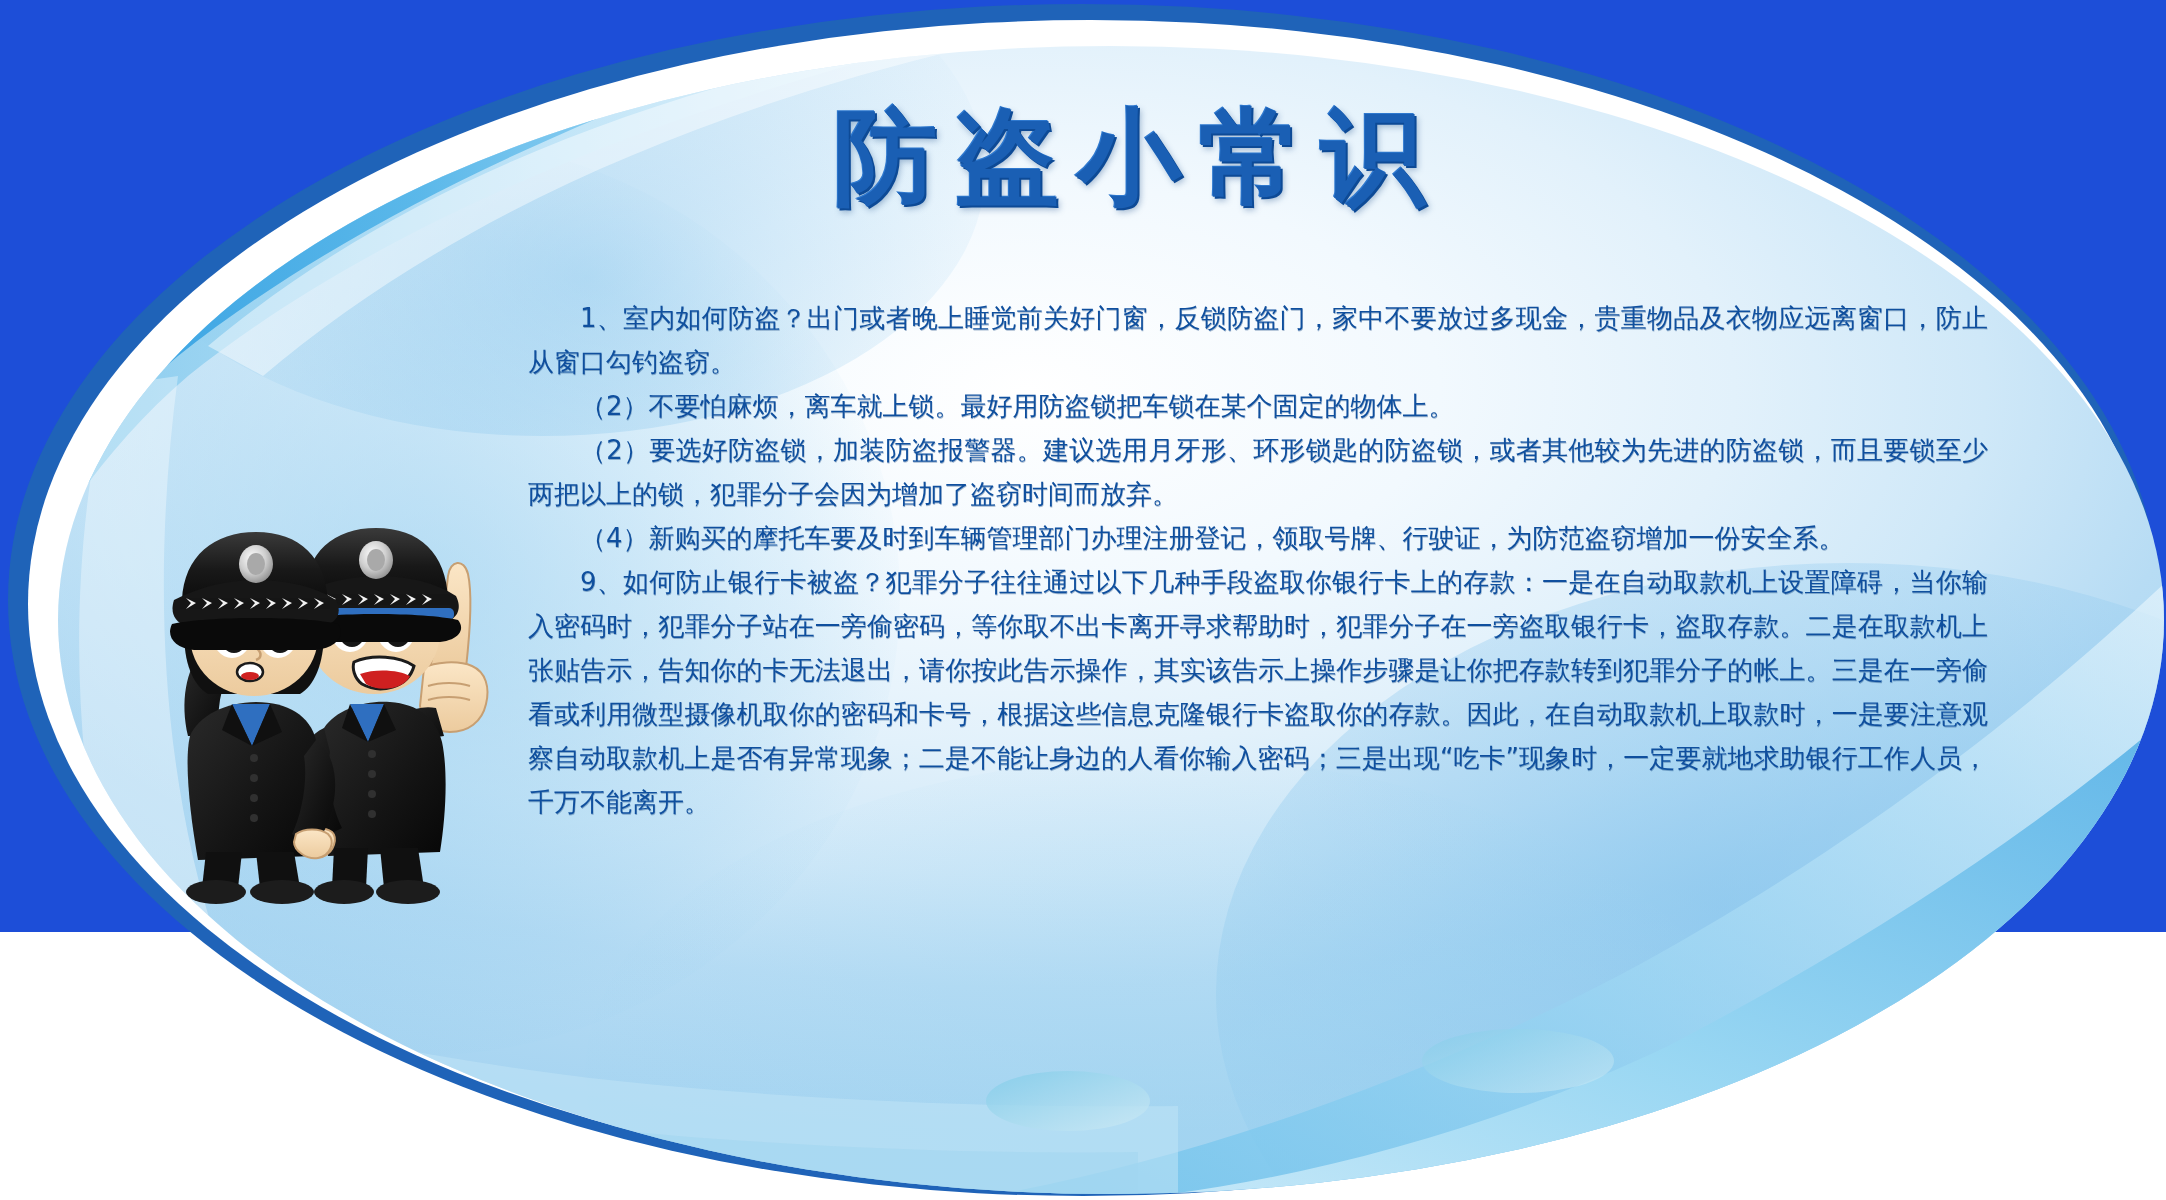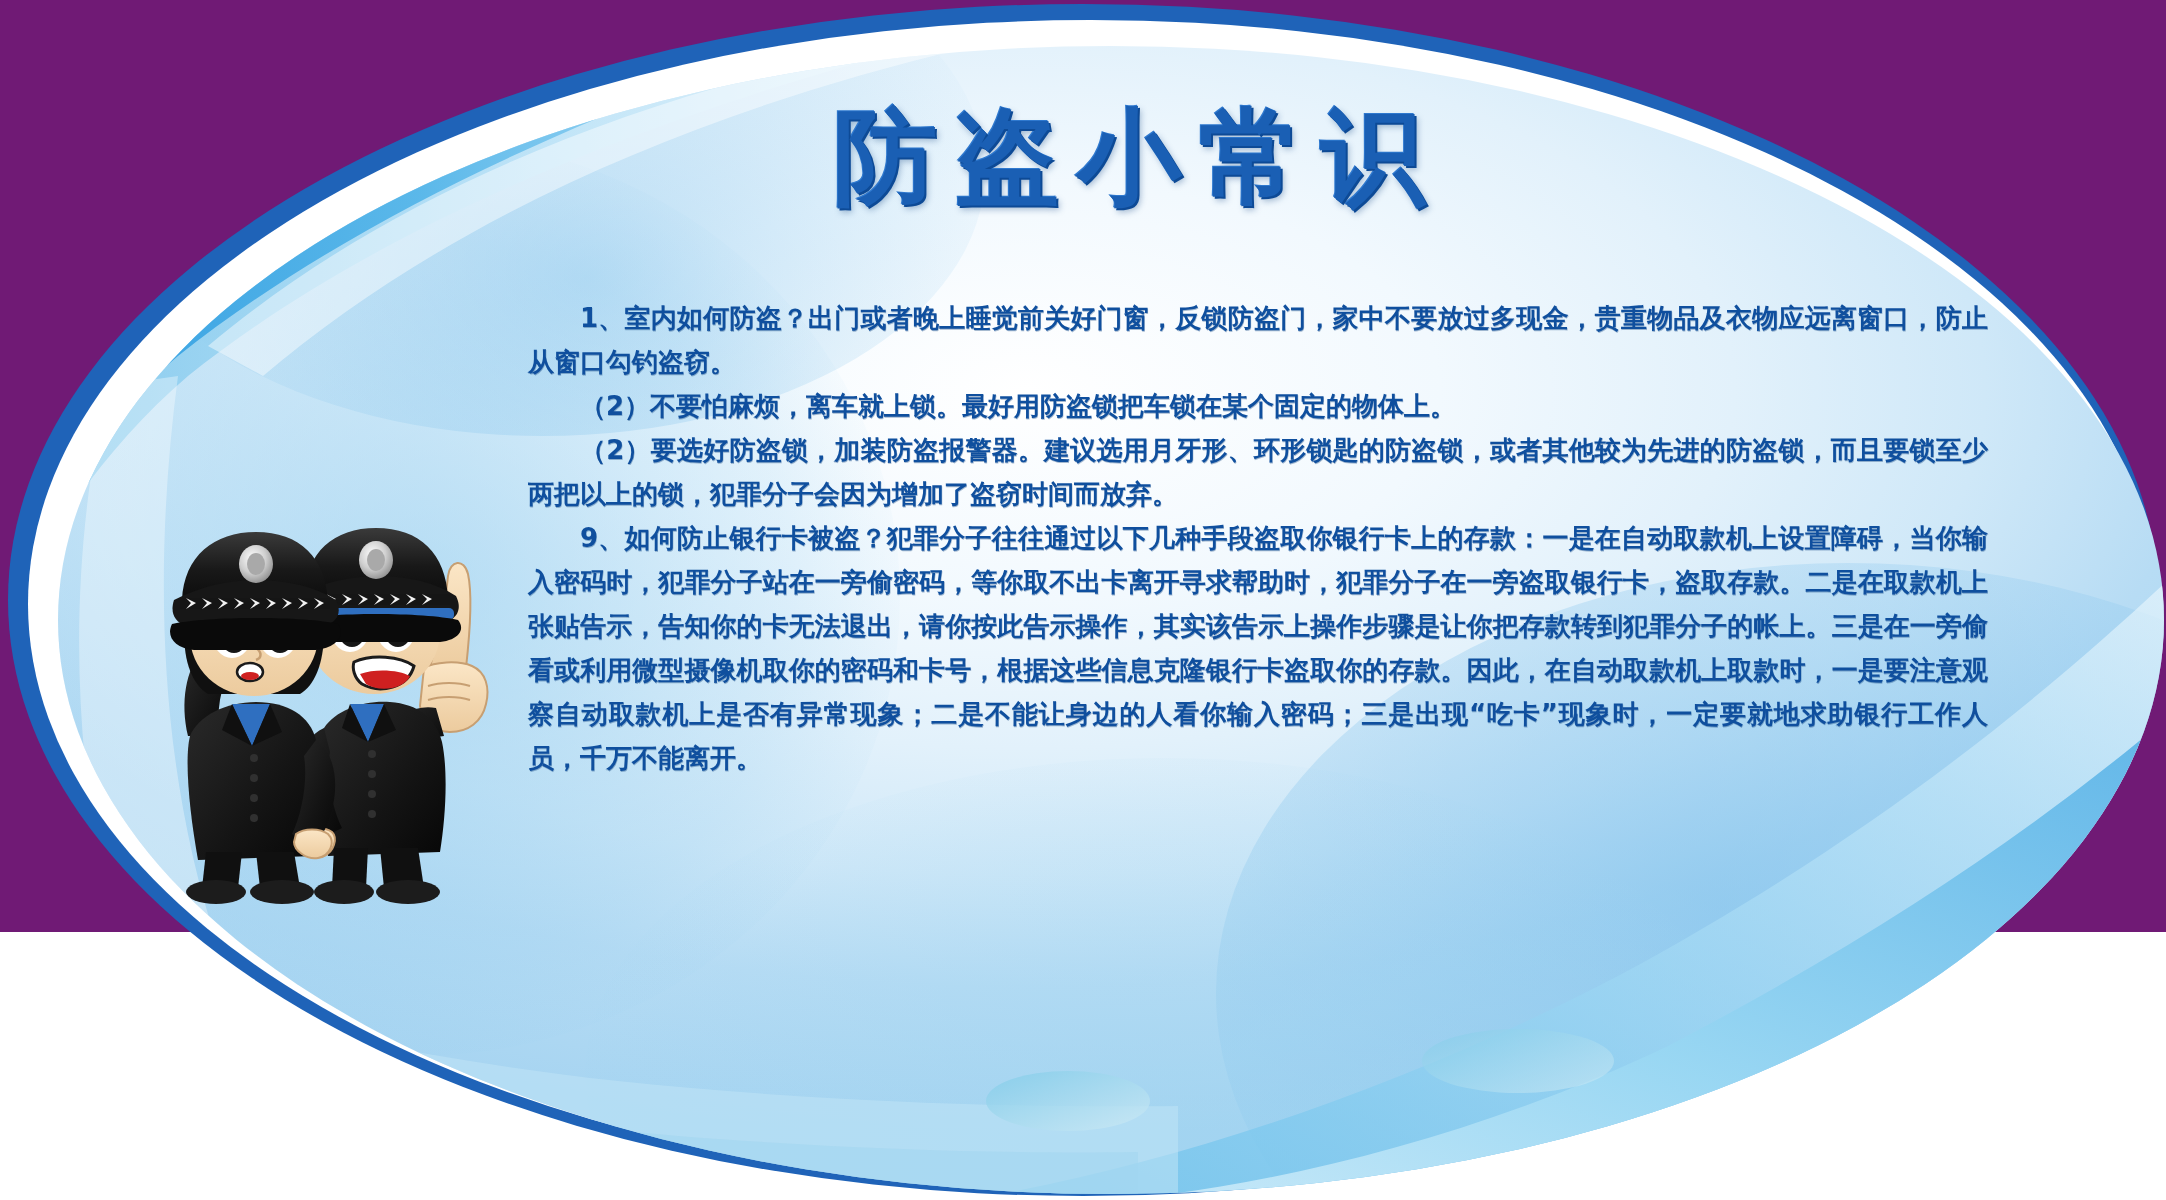--- a/index.html
+++ b/index.html
@@ -1,19 +1,19 @@
 <!DOCTYPE html>
 <html lang="zh"><head>
 <meta charset="utf-8">
 <style>
   html,body{margin:0;padding:0;background:#ffffff;}
   body{width:2166px;height:1200px;overflow:hidden;
        font-family:"DejaVu Sans","Liberation Sans",sans-serif;}
 
-  #stage{position:relative;width:2166px;height:932px;background:#701a75;}
+  #stage{position:relative;width:2166px;height:932px;background:#1d4ed8;}
 
   
   .oval-outer{
     position:absolute;left:8px;top:4px;width:2150px;height:1192px;
     border-radius:50%;
     background:#1f63b8;
   }
   .oval-ring{
     position:absolute;left:20px;top:16px;width:2126px;height:1168px;
     border-radius:50%;
@@ -52,21 +52,21 @@
     text-shadow: 2px 2px 0 #0d4a96, -1px -1px 0 #2f79cf, 3px 4px 6px rgba(20,70,130,.35);
     white-space:nowrap;
     line-height:1.15;
   }
 
   
   .body-text{
     position:absolute;left:470px;top:250px;width:1460px;
     color:#0f4f9e;
     font-family:"DejaVu Sans","Liberation Sans",sans-serif;
-    font-weight:bold;
+    font-weight:normal;
     font-size:26px;
     line-height:44px;
     text-align:justify;
     text-shadow:0.5px 0.5px 0 rgba(10,60,120,.35);
   }
   .body-text p{margin:0 0 0 0;text-indent:2em;}
 
   
   .police{position:absolute;left:70px;top:390px;width:420px;height:470px;}
   .police svg{width:100%;height:100%;display:block;}
@@ -146,20 +146,21 @@
 
           <path d="M 120,330 C 95,520 100,720 160,900 L 60,900 C 10,710 10,510 50,340 Z" fill="#ffffff" opacity="0.35"></path>
         </svg>
 
         <div class="title">防盗小常识</div>
 
         <div class="body-text">
           <p>1、室内如何防盗？出门或者晚上睡觉前关好门窗，反锁防盗门，家中不要放过多现金，贵重物品及衣物应远离窗口，防止从窗口勾钓盗窃。</p>
           <p>（2）不要怕麻烦，离车就上锁。最好用防盗锁把车锁在某个固定的物体上。</p>
           <p>（2）要选好防盗锁，加装防盗报警器。建议选用月牙形、环形锁匙的防盗锁，或者其他较为先进的防盗锁，而且要锁至少两把以上的锁，犯罪分子会因为增加了盗窃时间而放弃。</p>
+          <p>（4）新购买的摩托车要及时到车辆管理部门办理注册登记，领取号牌、行驶证，为防范盗窃增加一份安全系。</p>
           <p>9、如何防止银行卡被盗？犯罪分子往往通过以下几种手段盗取你银行卡上的存款：一是在自动取款机上设置障碍，当你输入密码时，犯罪分子站在一旁偷密码，等你取不出卡离开寻求帮助时，犯罪分子在一旁盗取银行卡，盗取存款。二是在取款机上张贴告示，告知你的卡无法退出，请你按此告示操作，其实该告示上操作步骤是让你把存款转到犯罪分子的帐上。三是在一旁偷看或利用微型摄像机取你的密码和卡号，根据这些信息克隆银行卡盗取你的存款。因此，在自动取款机上取款时，一是要注意观察自动取款机上是否有异常现象；二是不能让身边的人看你输入密码；三是出现“吃卡”现象时，一定要就地求助银行工作人员，千万不能离开。</p>
         </div>
 
         <div class="police">
           <svg viewBox="0 0 420 470">
             <defs>
               <linearGradient id="capG" x1="0" y1="0" x2="0" y2="1">
                 <stop offset="0%" stop-color="#3a3a3a"></stop>
                 <stop offset="55%" stop-color="#181818"></stop>
                 <stop offset="100%" stop-color="#0c0c0c"></stop>

